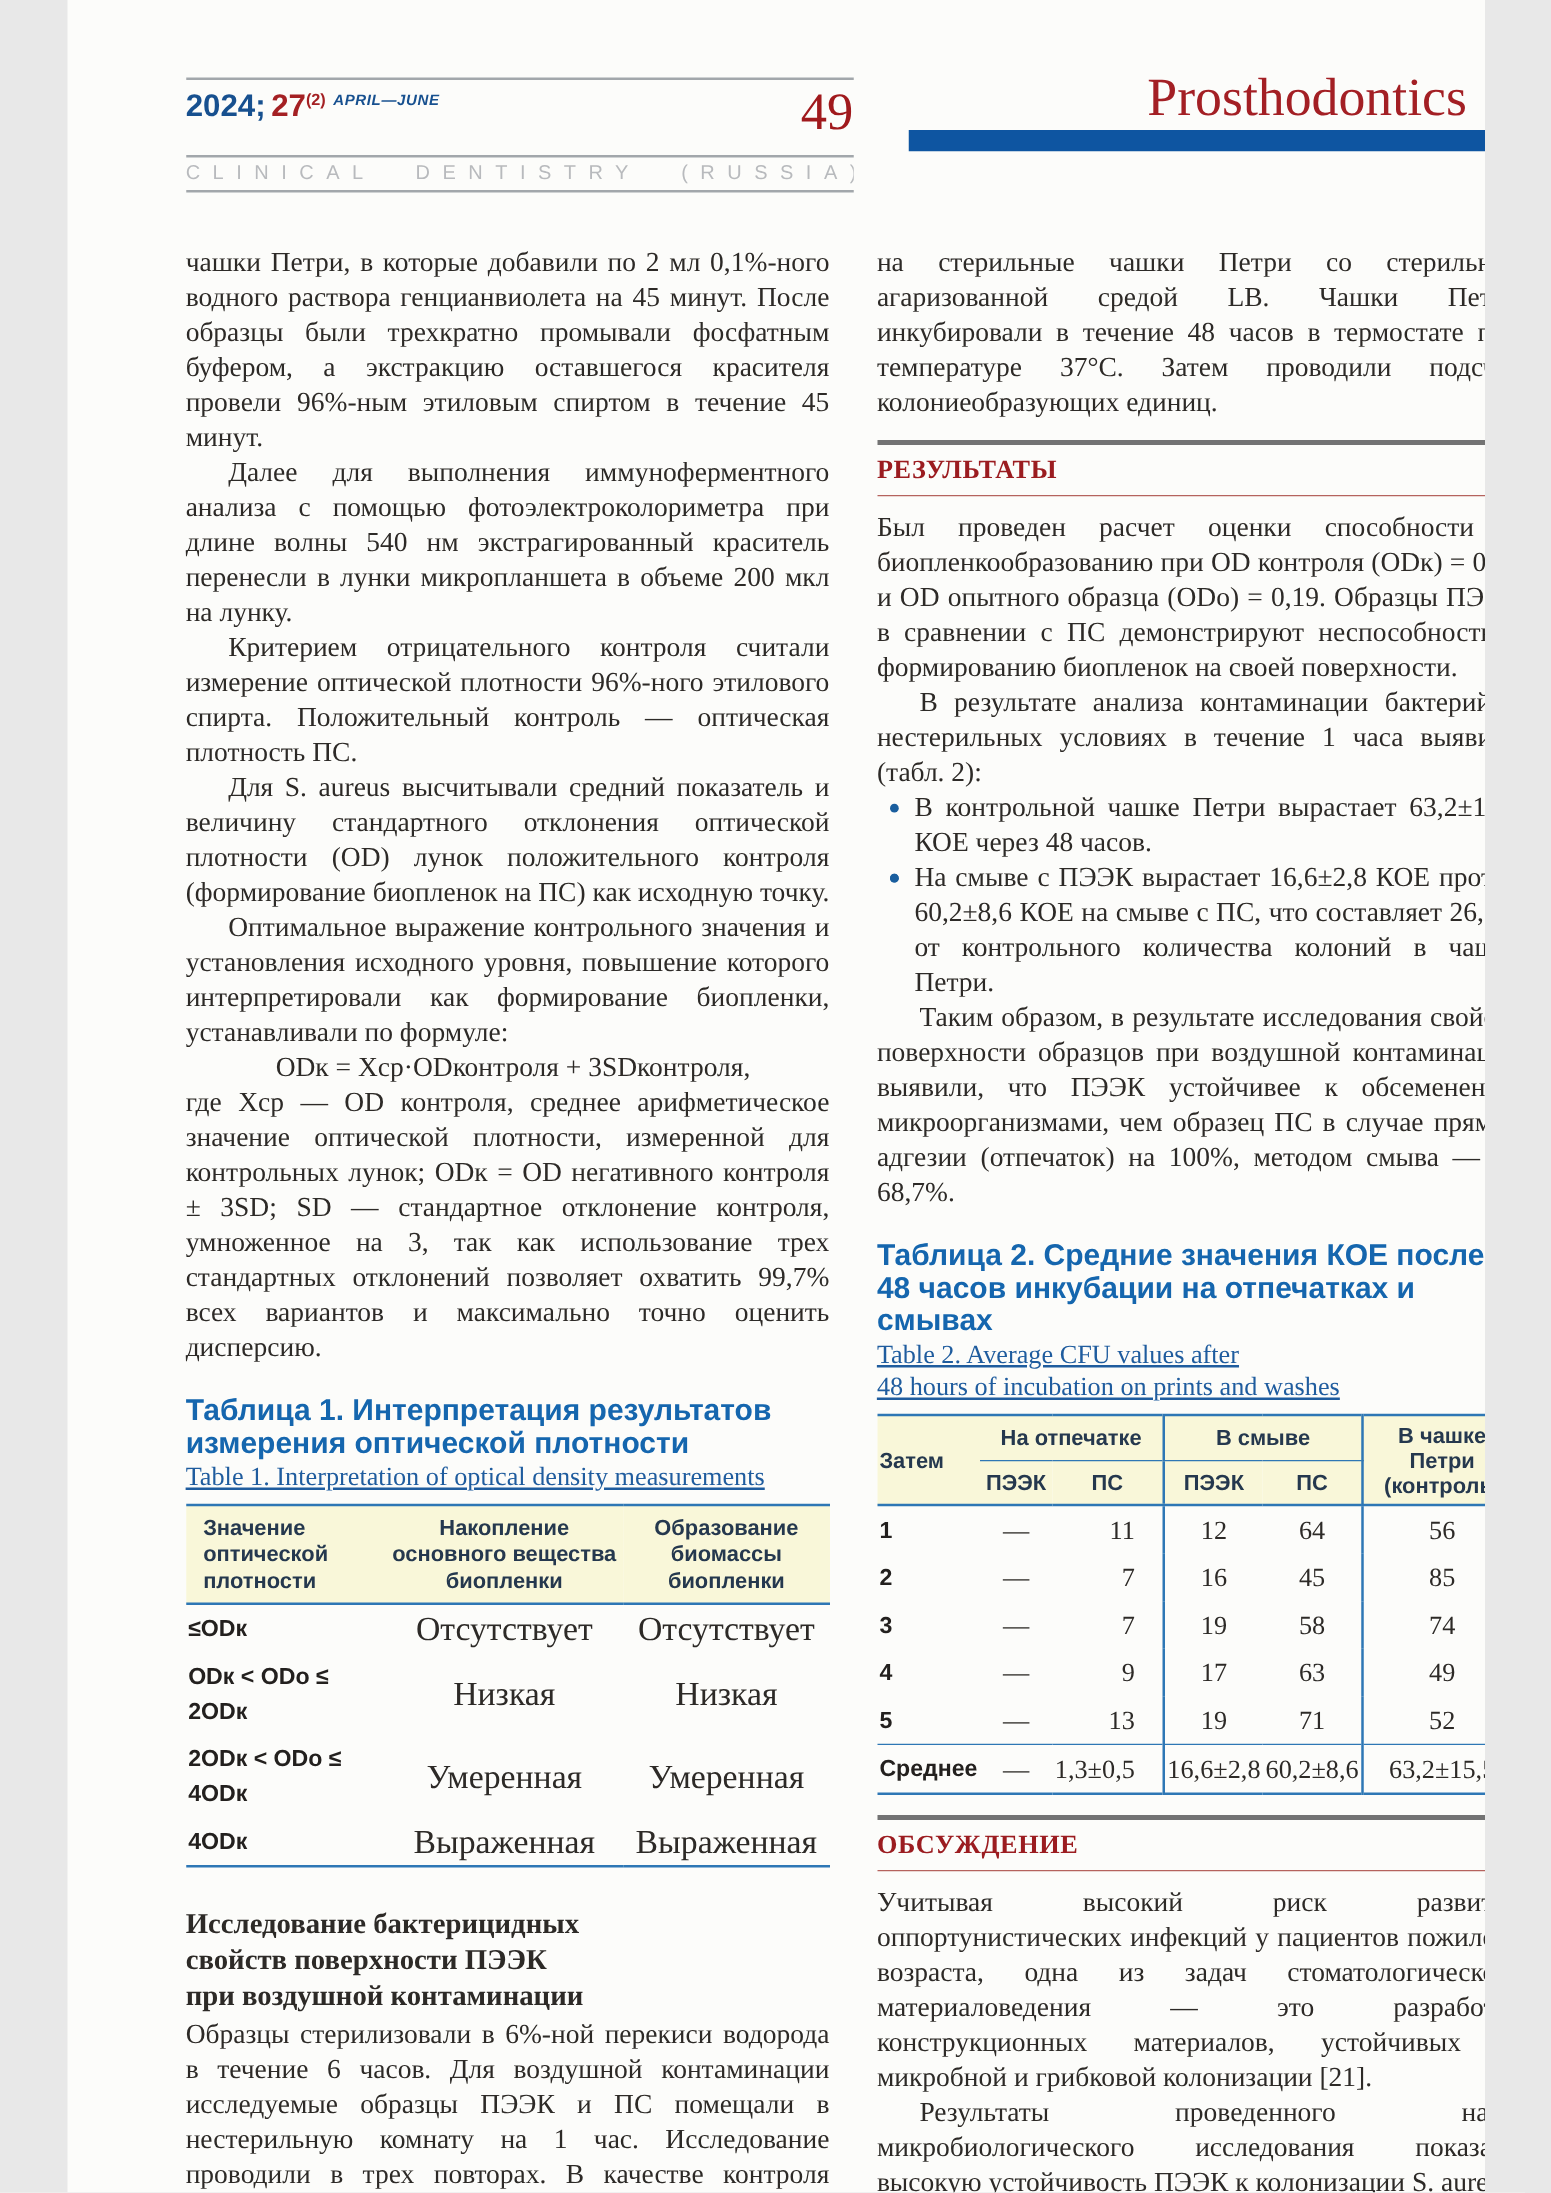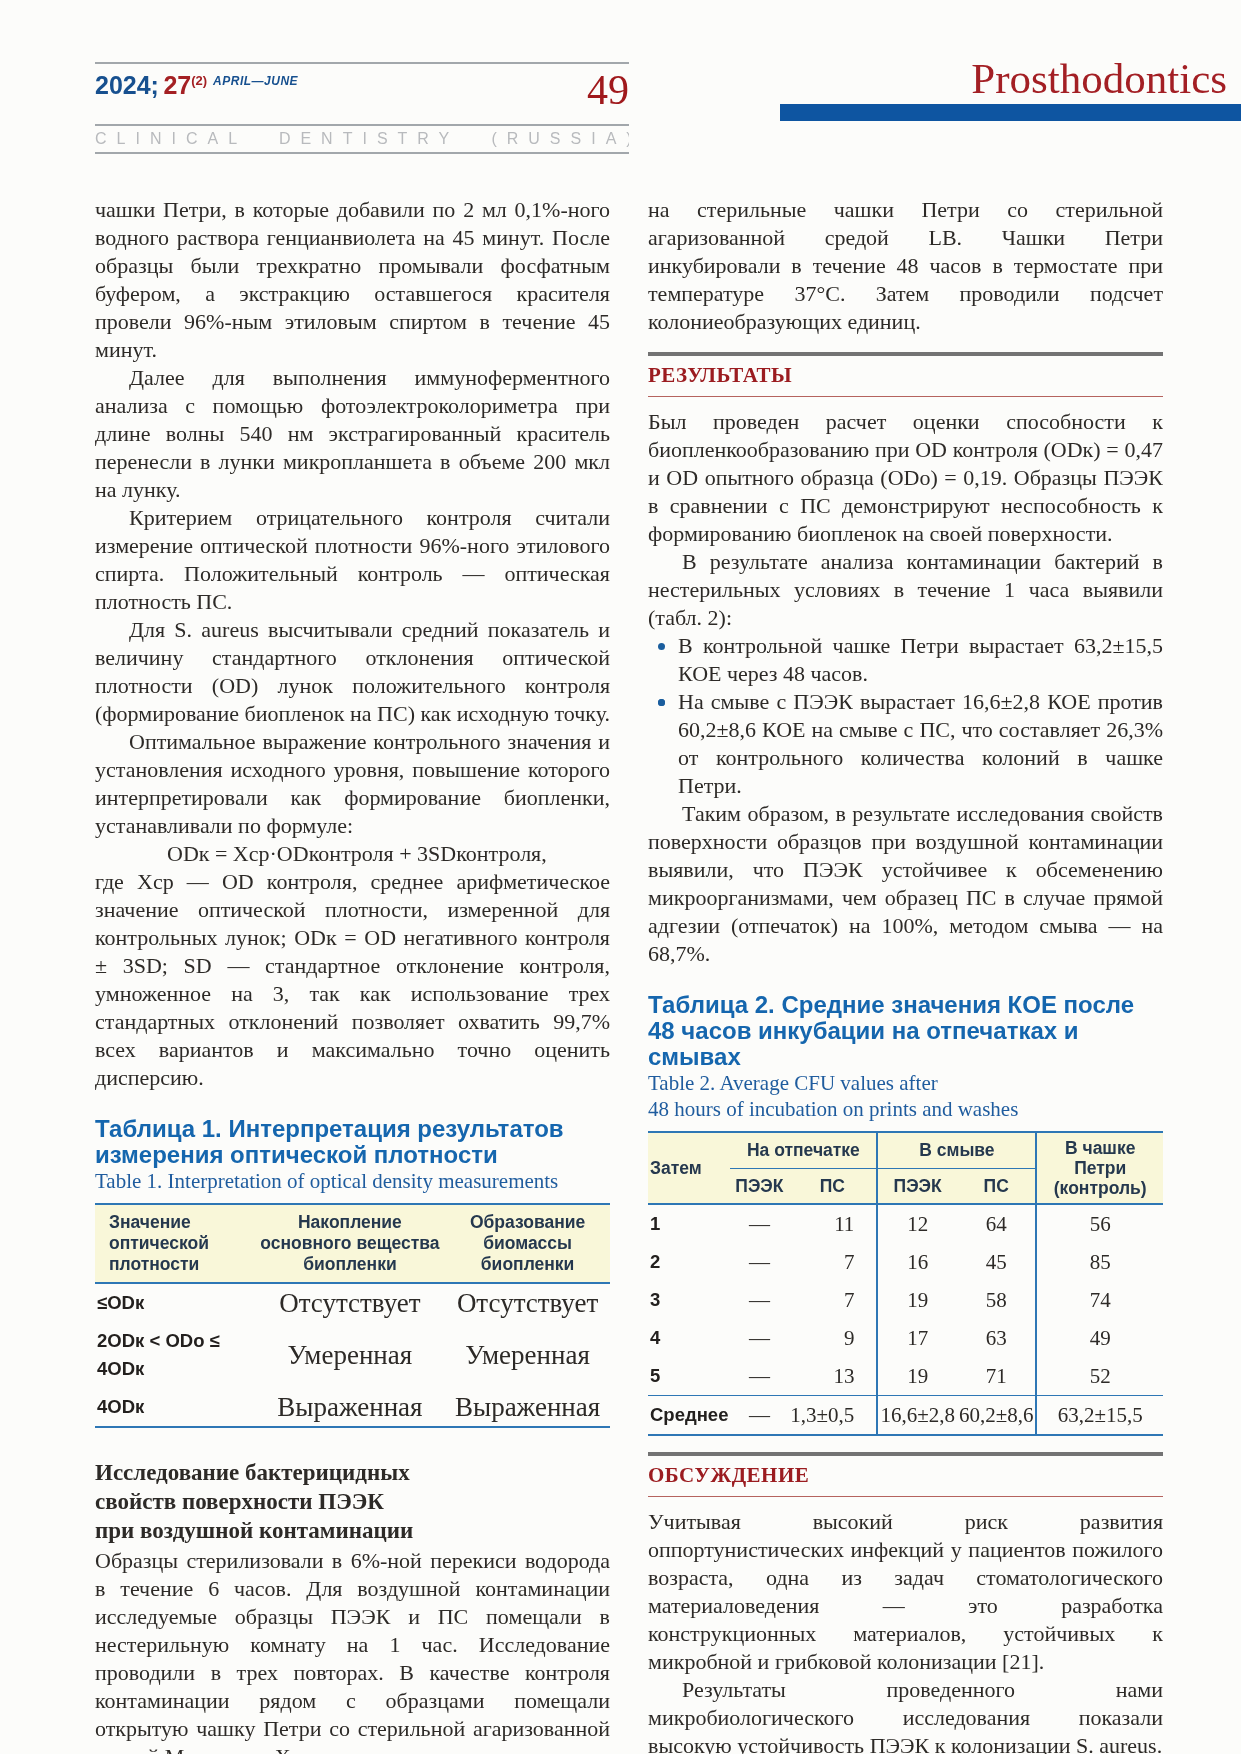--- a/index.html
+++ b/index.html
@@ -1,16 +1,16 @@
 <!DOCTYPE html>
 <html><head>
 <meta charset="utf-8">
 <style>
   html,body{margin:0;padding:0;background:#e8e8e8;}
-  .page{position:relative;width:1241px;height:1754px;margin:0 auto;background:#fcfcfa;
+  .page{position:relative;width:1134px;height:1754px;margin:0 auto;background:#fcfcfa;
         font-family:"Liberation Serif",serif;color:#2d2a27;overflow:hidden;}
 
   
   .header-left{position:absolute;left:95px;top:62px;width:534px;}
   .hrule{height:2px;background:#a2a7ab;}
   .masthead{display:flex;justify-content:space-between;align-items:flex-start;
             padding-top:9px;height:47px;}
   .issue-info{font-family:"Liberation Sans",sans-serif;white-space:nowrap;line-height:1;}
   .yr{font-weight:bold;font-size:25px;color:#17508f;}
   .vol{font-weight:bold;font-size:25px;color:#a42023;}
@@ -34,21 +34,21 @@
   p.body{margin:0;text-align:justify;}
   p.ind{text-indent:34px;}
   p.formula{margin:0;text-indent:72px;text-align:left;}
 
   .sec-head{margin-top:16px;margin-bottom:11px;border-top:4px solid #737373;
             border-bottom:1px solid #b5635e;padding:5px 0 7px;}
   .sec-head span{font-weight:bold;font-size:21px;color:#9b1c20;letter-spacing:0.5px;}
 
   .tbl-title-ru{margin-top:24px;font-family:"Liberation Sans",sans-serif;font-weight:bold;
                 font-size:24px;line-height:26px;color:#1566ae;text-align:left;}
-  .tbl-title-en{font-size:21px;line-height:26px;color:#1f5c9e;margin-bottom:9px;text-align:left;}
+  .tbl-title-en{font-size:21px;line-height:26px;color:#1f5c9e;margin-bottom:9px;text-align:left;text-decoration:underline;}
 
   table{border-collapse:collapse;width:100%;}
   .t1{border-top:2px solid #2e77b5;border-bottom:2px solid #2e77b5;}
   .t1 thead th{background:#f9f7d9;border-bottom:2px solid #2e77b5;
                font-family:"Liberation Sans",sans-serif;font-weight:bold;font-size:17.5px;
                line-height:21px;color:#25384e;padding:7px 4px;text-align:center;}
   .t1 thead th:first-child{text-align:left;padding-left:14px;}
   .t1 td{padding:5px 2px;text-align:center;font-size:27px;}
   .t1 td:first-child{font-family:"Liberation Sans",sans-serif;font-weight:bold;
                      font-size:18.5px;text-align:left;color:#23201e;padding-left:2px;}
@@ -126,20 +126,25 @@
             <th>Образование биомассы биопленки</th>
           </tr>
         </thead>
         <tbody>
           <tr>
             <td>≤ODк</td>
             <td>Отсутствует</td>
             <td>Отсутствует</td>
           </tr>
           <tr>
+            <td>ODк &lt; ODо ≤ 2ODк</td>
+            <td>Низкая</td>
+            <td>Низкая</td>
+          </tr>
+          <tr>
             <td>2ODк &lt; ODо ≤ 4ODк</td>
             <td>Умеренная</td>
             <td>Умеренная</td>
           </tr>
           <tr>
             <td>4ODк</td>
             <td>Выраженная</td>
             <td>Выраженная</td>
           </tr>
         </tbody>

